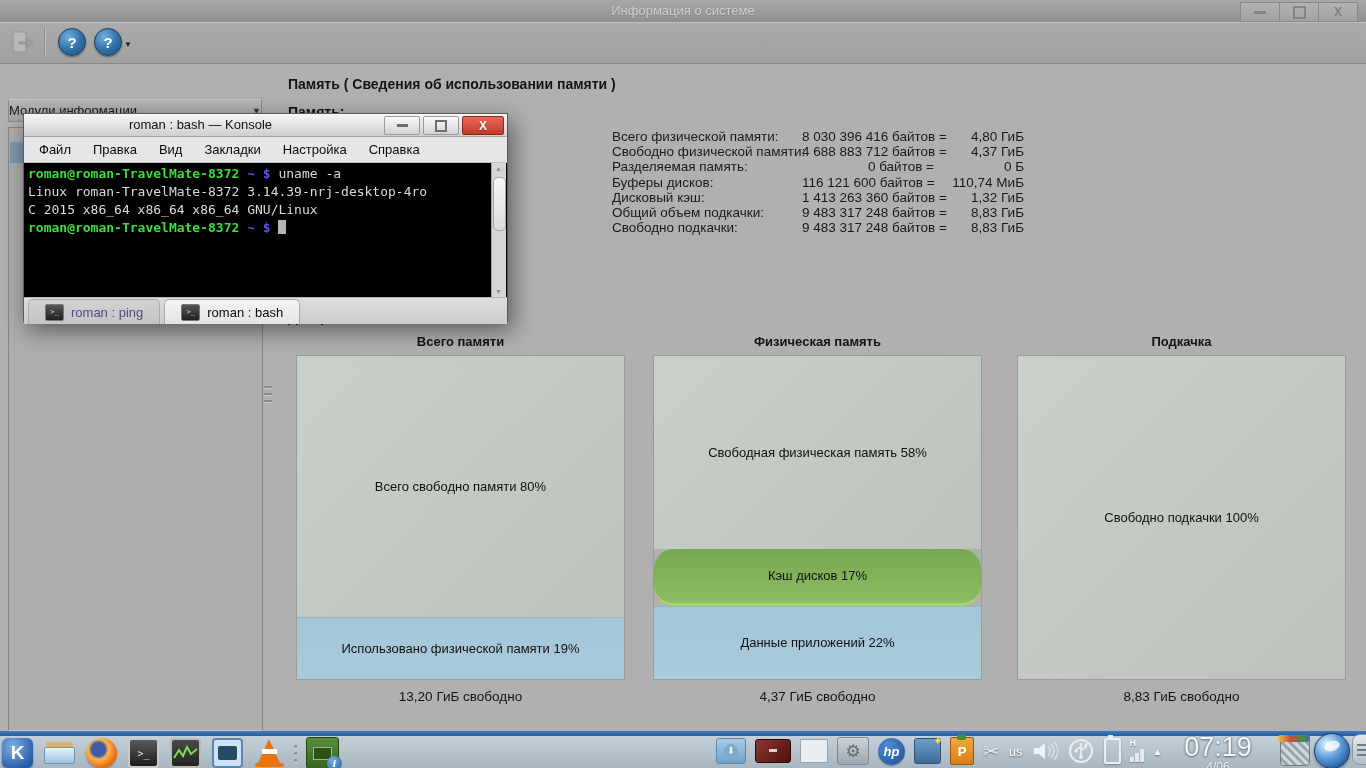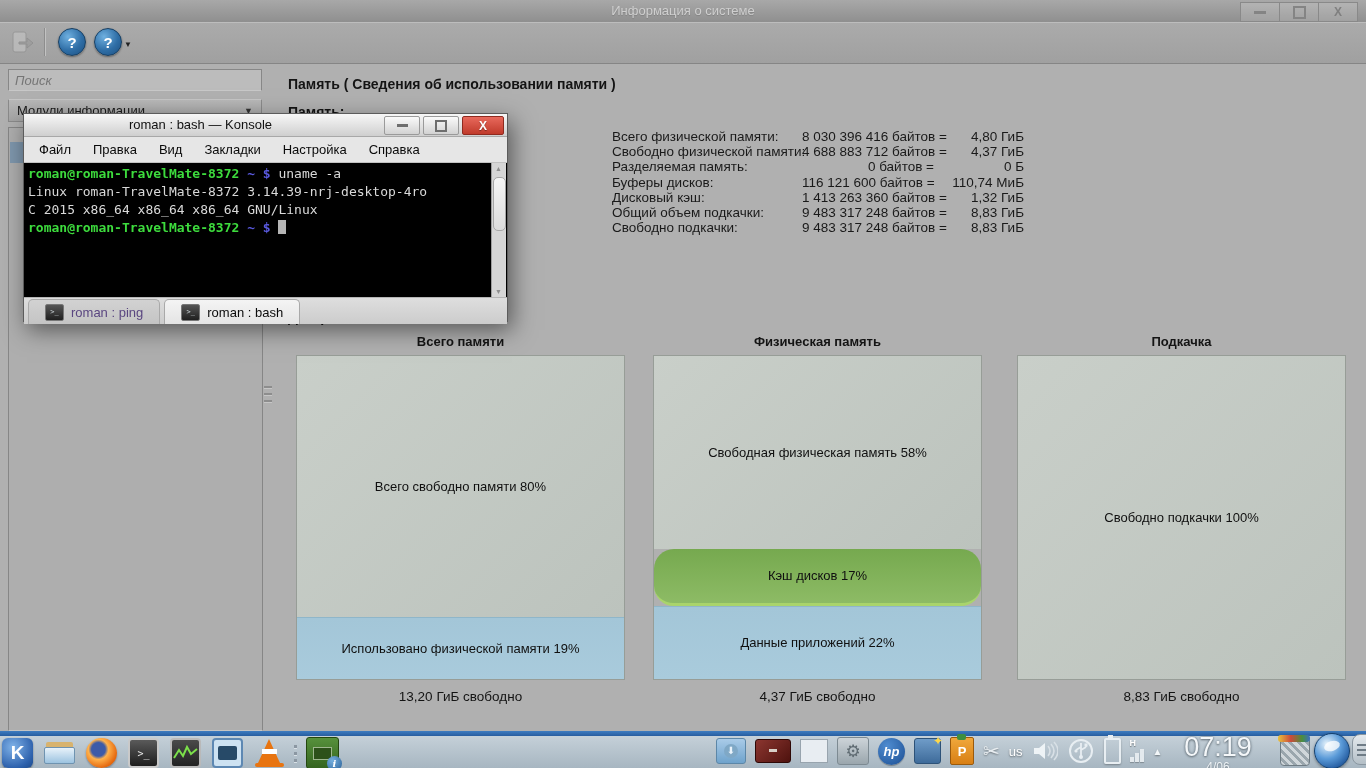--- a/index.html
+++ b/index.html
@@ -30,21 +30,21 @@
     display:flex;align-items:center;justify-content:center;box-shadow:0 1px 2px rgba(0,0,0,.4);}
   .help1{left:58px;} .help2{left:94px;}
   .help-caret{position:absolute;left:124px;top:18px;font-size:8px;color:#222;}
 
   
   .search-box{position:absolute;left:8px;top:69px;width:254px;height:22px;box-sizing:border-box;
     background:#bcbcbc;border:1px solid #878787;border-bottom-color:#c8c8c8;
     font-style:italic;color:#6f6f6f;font-size:13px;padding:0 6px;font-family:inherit;}
   .modules-dd{position:absolute;left:8px;top:99px;width:254px;height:23px;box-sizing:border-box;
     background:linear-gradient(#b7b7b7,#a4a4a4);border:1px solid #8a8a8a;border-top-color:#c6c6c6;
-    display:flex;align-items:center;font-size:13px;padding:0 8px;color:#1a1a1a;}
+    display:flex;align-items:center;font-size:13px;padding:0 0;color:#1a1a1a;}
   .modules-dd .caret{margin-left:auto;font-size:9px;color:#333;}
   .module-list{position:absolute;left:8px;top:127px;width:255px;height:604px;box-sizing:border-box;
     background:#aeaeae;border:1px solid #868686;border-bottom-color:#c4c4c4;}
   .module-selected{position:absolute;left:1px;top:14px;width:251px;height:21px;background:#7f97ad;}
   .splitter{position:absolute;left:264px;top:386px;width:8px;height:16px;
     display:flex;flex-direction:column;justify-content:space-between;}
   .splitter i{display:block;height:2px;background:#8d8d8d;box-shadow:0 1px 0 #c6c6c6;}
 
   
   .content-header{position:absolute;left:288px;top:76px;font-size:14px;font-weight:700;color:#141414;}
@@ -223,21 +223,20 @@
       <span class="tb-sep"></span>
       <div class="help-btn help1">
           <span>?</span>
         </div>
       <div class="help-btn help2">
           <span>?</span>
         </div>
       <span class="help-caret">▼</span>
     </div>
 
-    <input class="search-box" placeholder="Поиск" style="">
     <div class="modules-dd">
       <span>Модули информации</span>
       <span class="caret">▼</span>
     </div>
     <div class="module-list">
       <div class="module-selected"></div>
     </div>
     <div class="splitter">
         <i></i>
         <i></i>

